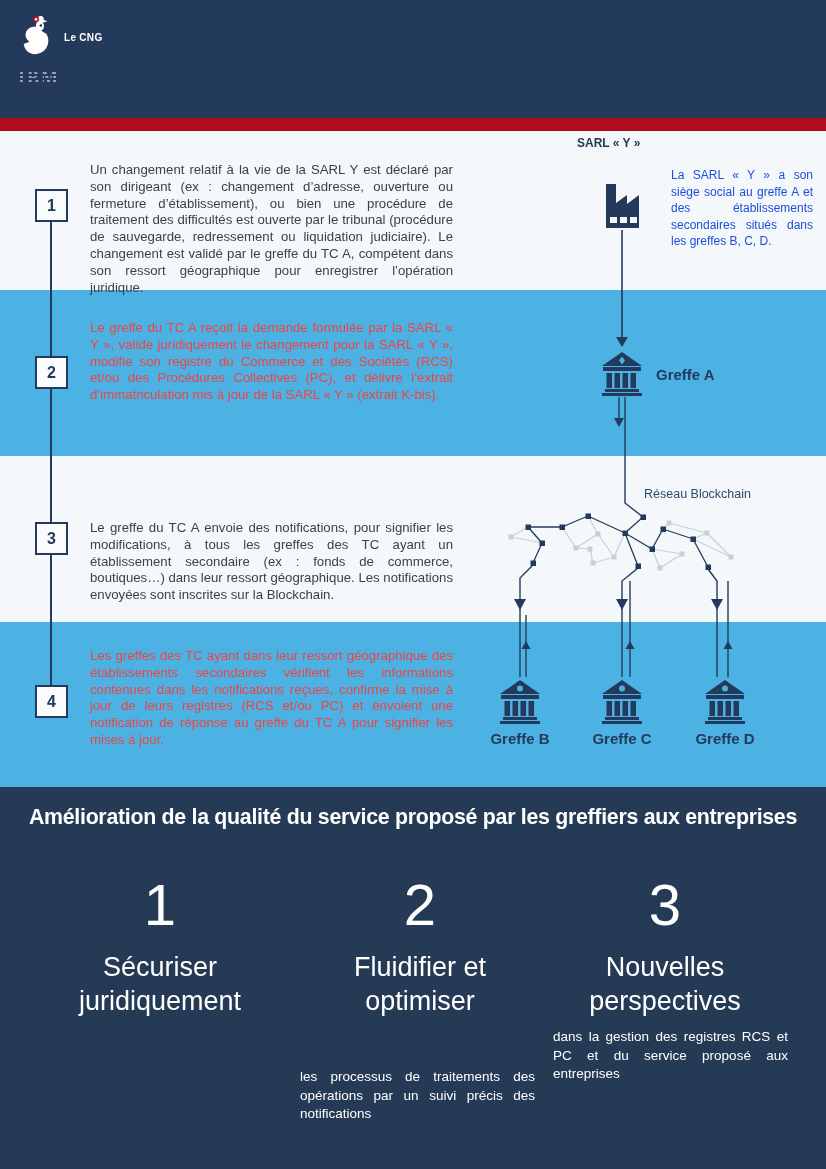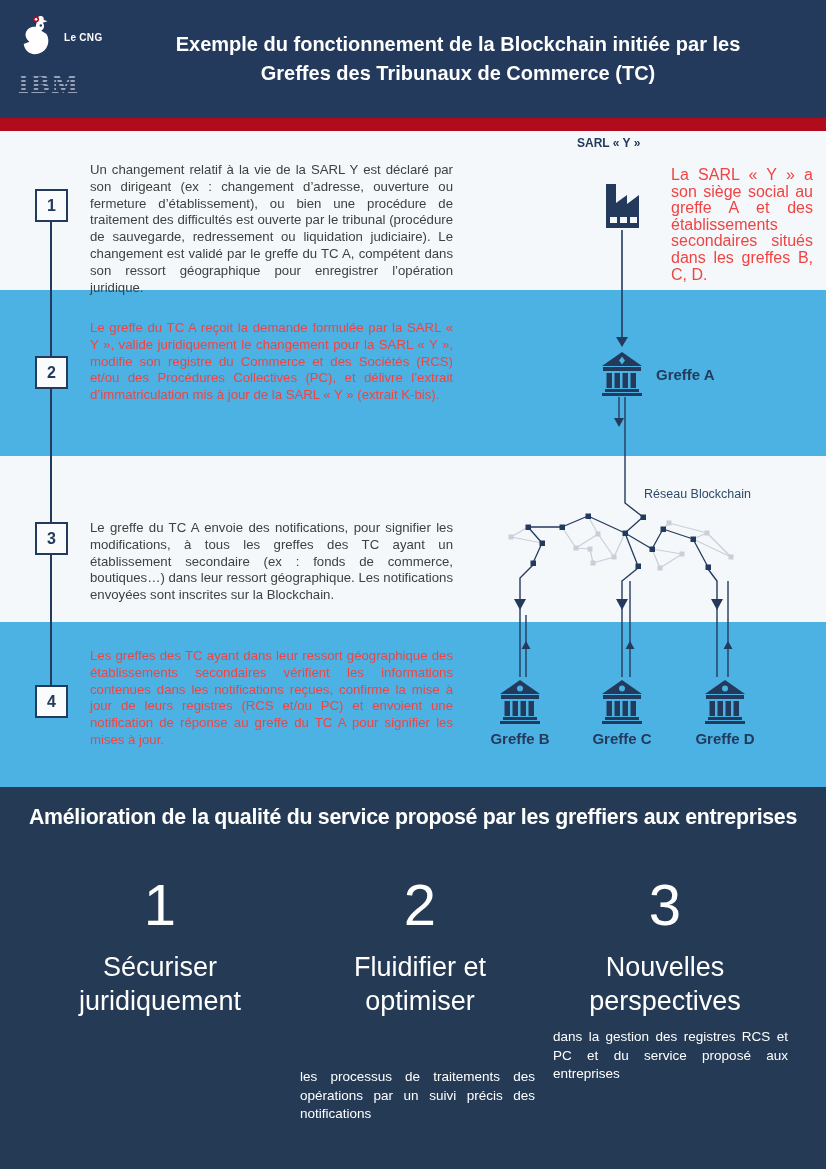--- a/index.html
+++ b/index.html
@@ -6,21 +6,21 @@
   html,body { width:826px; height:1169px; }
   body { font-family:"Liberation Sans", sans-serif; overflow:hidden; background:#fff; }
   .page { position:relative; width:826px; height:1112px; background:#f5f8fa; }
 
   
   .header { position:absolute; left:0; top:0; width:826px; height:118px; background:#243a5c; }
   .redstripe { position:absolute; left:0; top:118px; width:826px; height:13px; background:#b10c1e; }
   .logo-block { position:absolute; left:14px; top:10px; width:120px; height:100px; }
   .cng-bird { position:absolute; left:4px; top:4px; width:38px; height:42px; }
   .cng-label { position:absolute; left:50px; top:22px; color:#ffffff; font-size:10px; font-weight:bold; letter-spacing:.3px; }
-  .ibm { position:absolute; left:4px; top:58px; font-size:28px; font-weight:bold; letter-spacing:2px; color:#97a2b4; font-family:"Liberation Serif", serif; }
+  .ibm { position:absolute; left:4px; top:58px; font-size:18px; font-weight:bold; letter-spacing:2px; color:#97a2b4; font-family:"Liberation Serif", serif; }
   .ibm::after { content:""; position:absolute; inset:0; background:repeating-linear-gradient(to bottom, rgba(36,58,92,0) 0 2px, #243a5c 2px 4px); }
   .header-title { position:absolute; left:110px; right:20px; top:30px; text-align:center; color:#ffffff; font-weight:bold; font-size:20px; line-height:29px; }
 
   
   .band { position:absolute; left:0; width:826px; }
   .band-blue { background:#4cb2e4; }
   .band-white { background:#f5f8fa; }
   #band1 { top:131px; height:159px; }
   #band2 { top:290px; height:166px; }
   #band3 { top:456px; height:166px; }
@@ -38,21 +38,21 @@
 
   
   .dlabel { position:absolute; color:#243a5c; font-weight:bold; }
   #sarl-label { left:577px; top:136px; font-size:12px; }
   #greffe-a-label { left:656px; top:366px; font-size:15px; }
   .greffe-bottom-label { top:730px; width:90px; text-align:center; font-size:15px; }
   #greffe-b-label { left:475px; }
   #greffe-c-label { left:577px; }
   #greffe-d-label { left:680px; }
   #network-label { position:absolute; left:644px; top:487px; font-size:12.5px; color:#2e4a6b; font-weight:normal; }
-  #sarl-note { position:absolute; left:671px; top:167px; width:142px; font-size:16px; line-height:16.6px; text-align:justify; color:#ef4444; }
+  #sarl-note { position:absolute; left:671px; top:167px; width:142px; font-size:12px; line-height:16.6px; text-align:justify; color:#1d4ed8; }
 
   .diagram-svg { position:absolute; left:460px; top:131px; width:366px; height:656px; }
 
   
   .benefits { position:absolute; left:0; top:787px; width:826px; height:382px; background:#253a55; color:#fff; }
   .benefits-title { position:absolute; left:0; top:17px; width:826px; text-align:center; font-size:22px; font-weight:bold; letter-spacing:-0.3px; transform:scaleX(0.97); }
   .big-num { position:absolute; top:84px; width:120px; text-align:center; font-size:58px; font-weight:400; }
   #num1 { left:100px; } #num2 { left:360px; } #num3 { left:605px; }
   .ben-heading { position:absolute; top:163px; width:220px; text-align:center; font-size:27px; line-height:34px; font-weight:400; }
   #head1 { left:50px; } #head2 { left:310px; } #head3 { left:555px; }
@@ -69,24 +69,20 @@
   <div class="header">
     <div class="logo-block">
       <svg class="cng-bird" viewBox="0 0 40 44">
         <path fill="#ffffff" d="M21,3 c3,-2.5 7,-0.5 6,3 l4,1.5 -5,1.5 c2.5,3 1.5,6.5 -1.5,8.5 l5.5,3.5 c4.5,7.5 1,18 -8,20.5 c-8.5,2.5 -15,-2.5 -16,-10 l6,-2.5 c-4,-3 -5.5,-8 -2.5,-12 c2,-3 6,-4.5 9,-3.5 z"></path>
         <circle cx="19" cy="5.5" r="3.2" fill="#b10c1e"></circle>
         <circle cx="19" cy="5.5" r="1.4" fill="#ffffff"></circle>
         <circle cx="24" cy="12" r="1.3" fill="#243a5c"></circle>
       </svg>
       <span class="cng-label">Le CNG</span>
       <span class="ibm">IBM</span>
-    </div>
-    <div class="header-title">
-      <div>Exemple du fonctionnement de la Blockchain initiée par les</div>
-      <div>Greffes des Tribunaux de Commerce (TC)</div>
     </div>
   </div>
   <div class="redstripe"></div>
 
   <div id="band1" class="band band-white"></div>
   <div id="band2" class="band band-blue"></div>
   <div id="band3" class="band band-white"></div>
   <div id="band4" class="band band-blue"></div>
 
   <div class="connector"></div>

